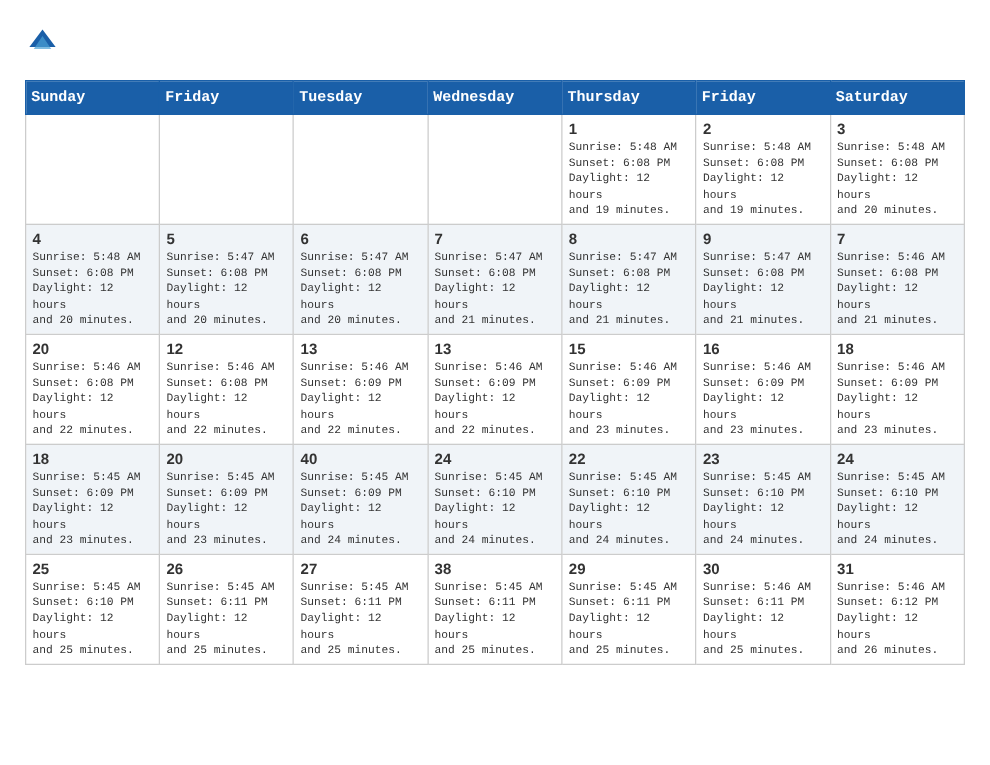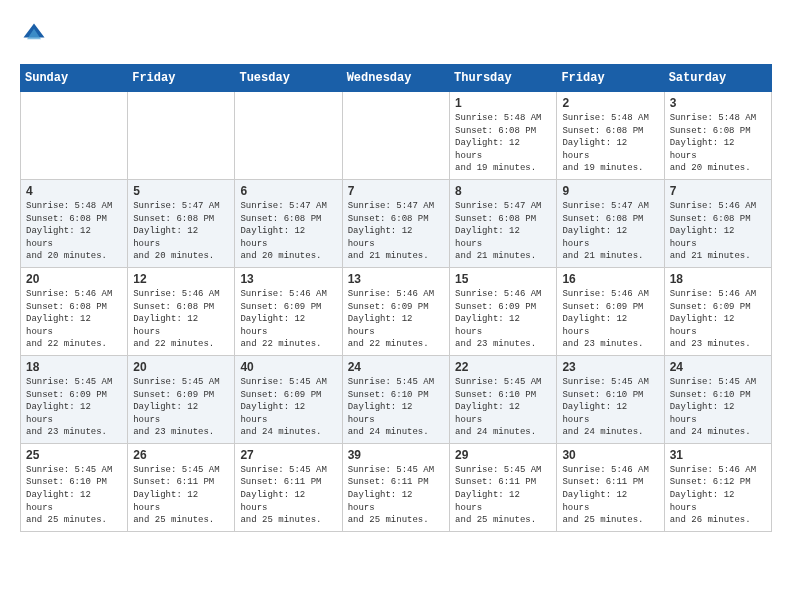--- a/index.html
+++ b/index.html
@@ -242,21 +242,21 @@
         </td>
         <td>
           <span class="day-number">26</span>
           <div class="day-info">Sunrise: 5:45 AM<br>Sunset: 6:11 PM<br>Daylight: 12 hours<br>and 25 minutes.</div>
         </td>
         <td>
           <span class="day-number">27</span>
           <div class="day-info">Sunrise: 5:45 AM<br>Sunset: 6:11 PM<br>Daylight: 12 hours<br>and 25 minutes.</div>
         </td>
         <td>
-          <span class="day-number">39</span>
+          <span class="day-number">38</span>
           <div class="day-info">Sunrise: 5:45 AM<br>Sunset: 6:11 PM<br>Daylight: 12 hours<br>and 25 minutes.</div>
         </td>
         <td>
           <span class="day-number">29</span>
           <div class="day-info">Sunrise: 5:45 AM<br>Sunset: 6:11 PM<br>Daylight: 12 hours<br>and 25 minutes.</div>
         </td>
         <td>
           <span class="day-number">30</span>
           <div class="day-info">Sunrise: 5:46 AM<br>Sunset: 6:11 PM<br>Daylight: 12 hours<br>and 25 minutes.</div>
         </td>

